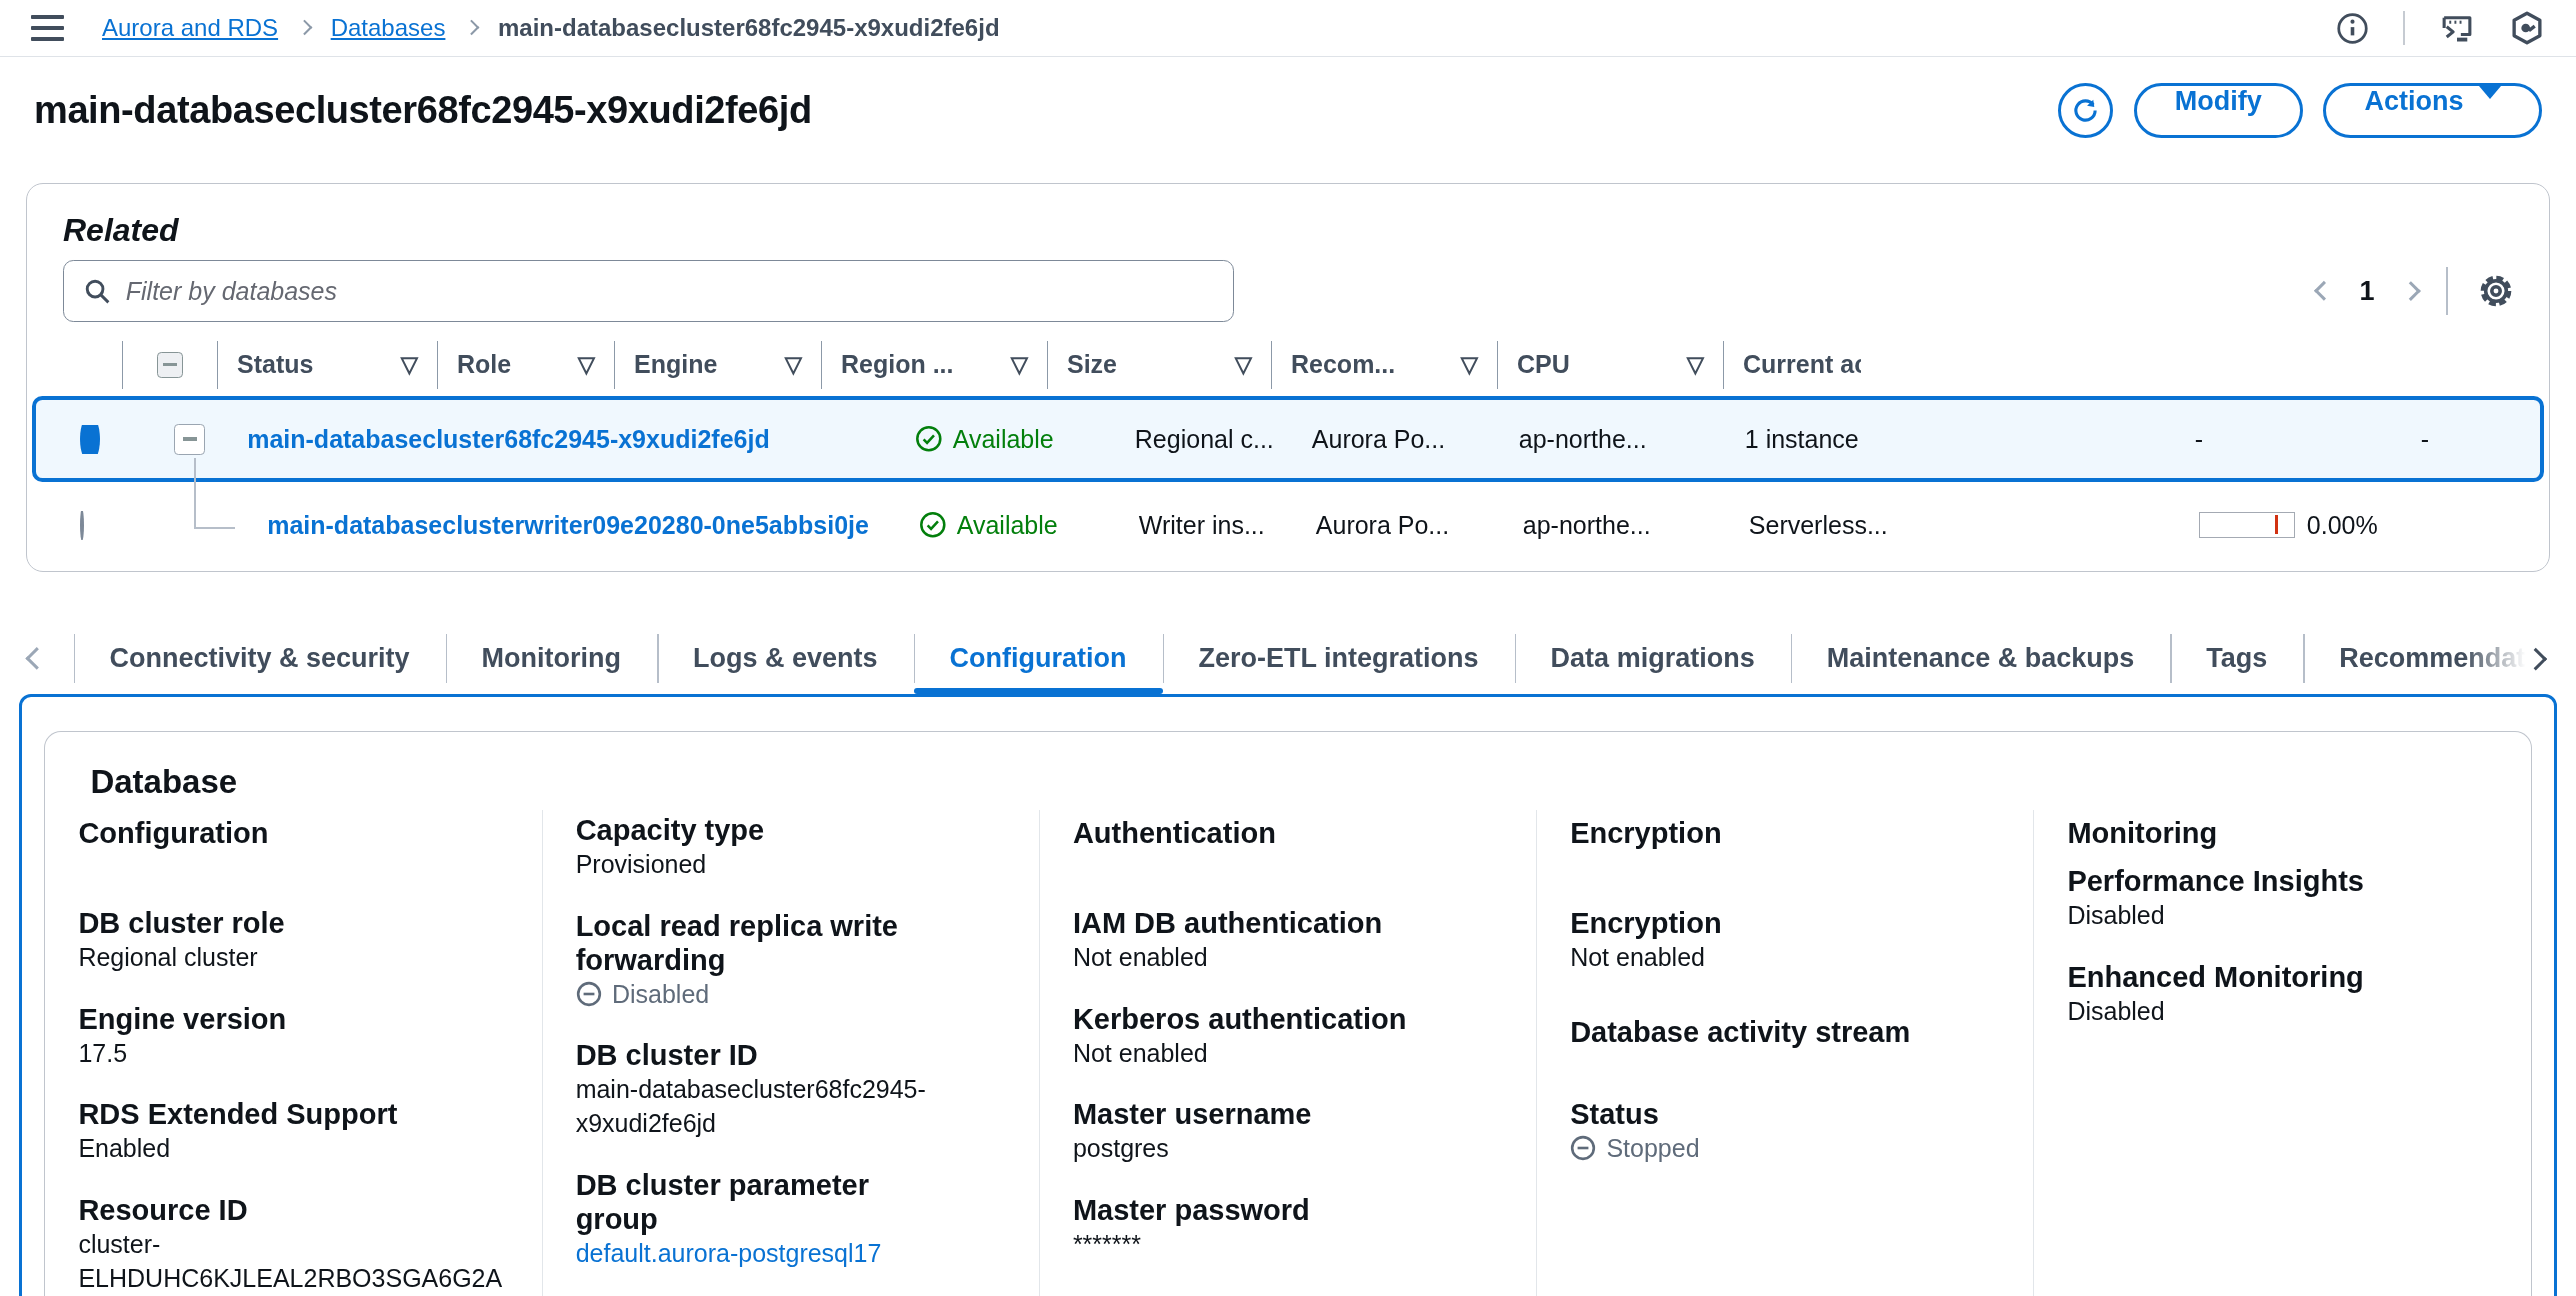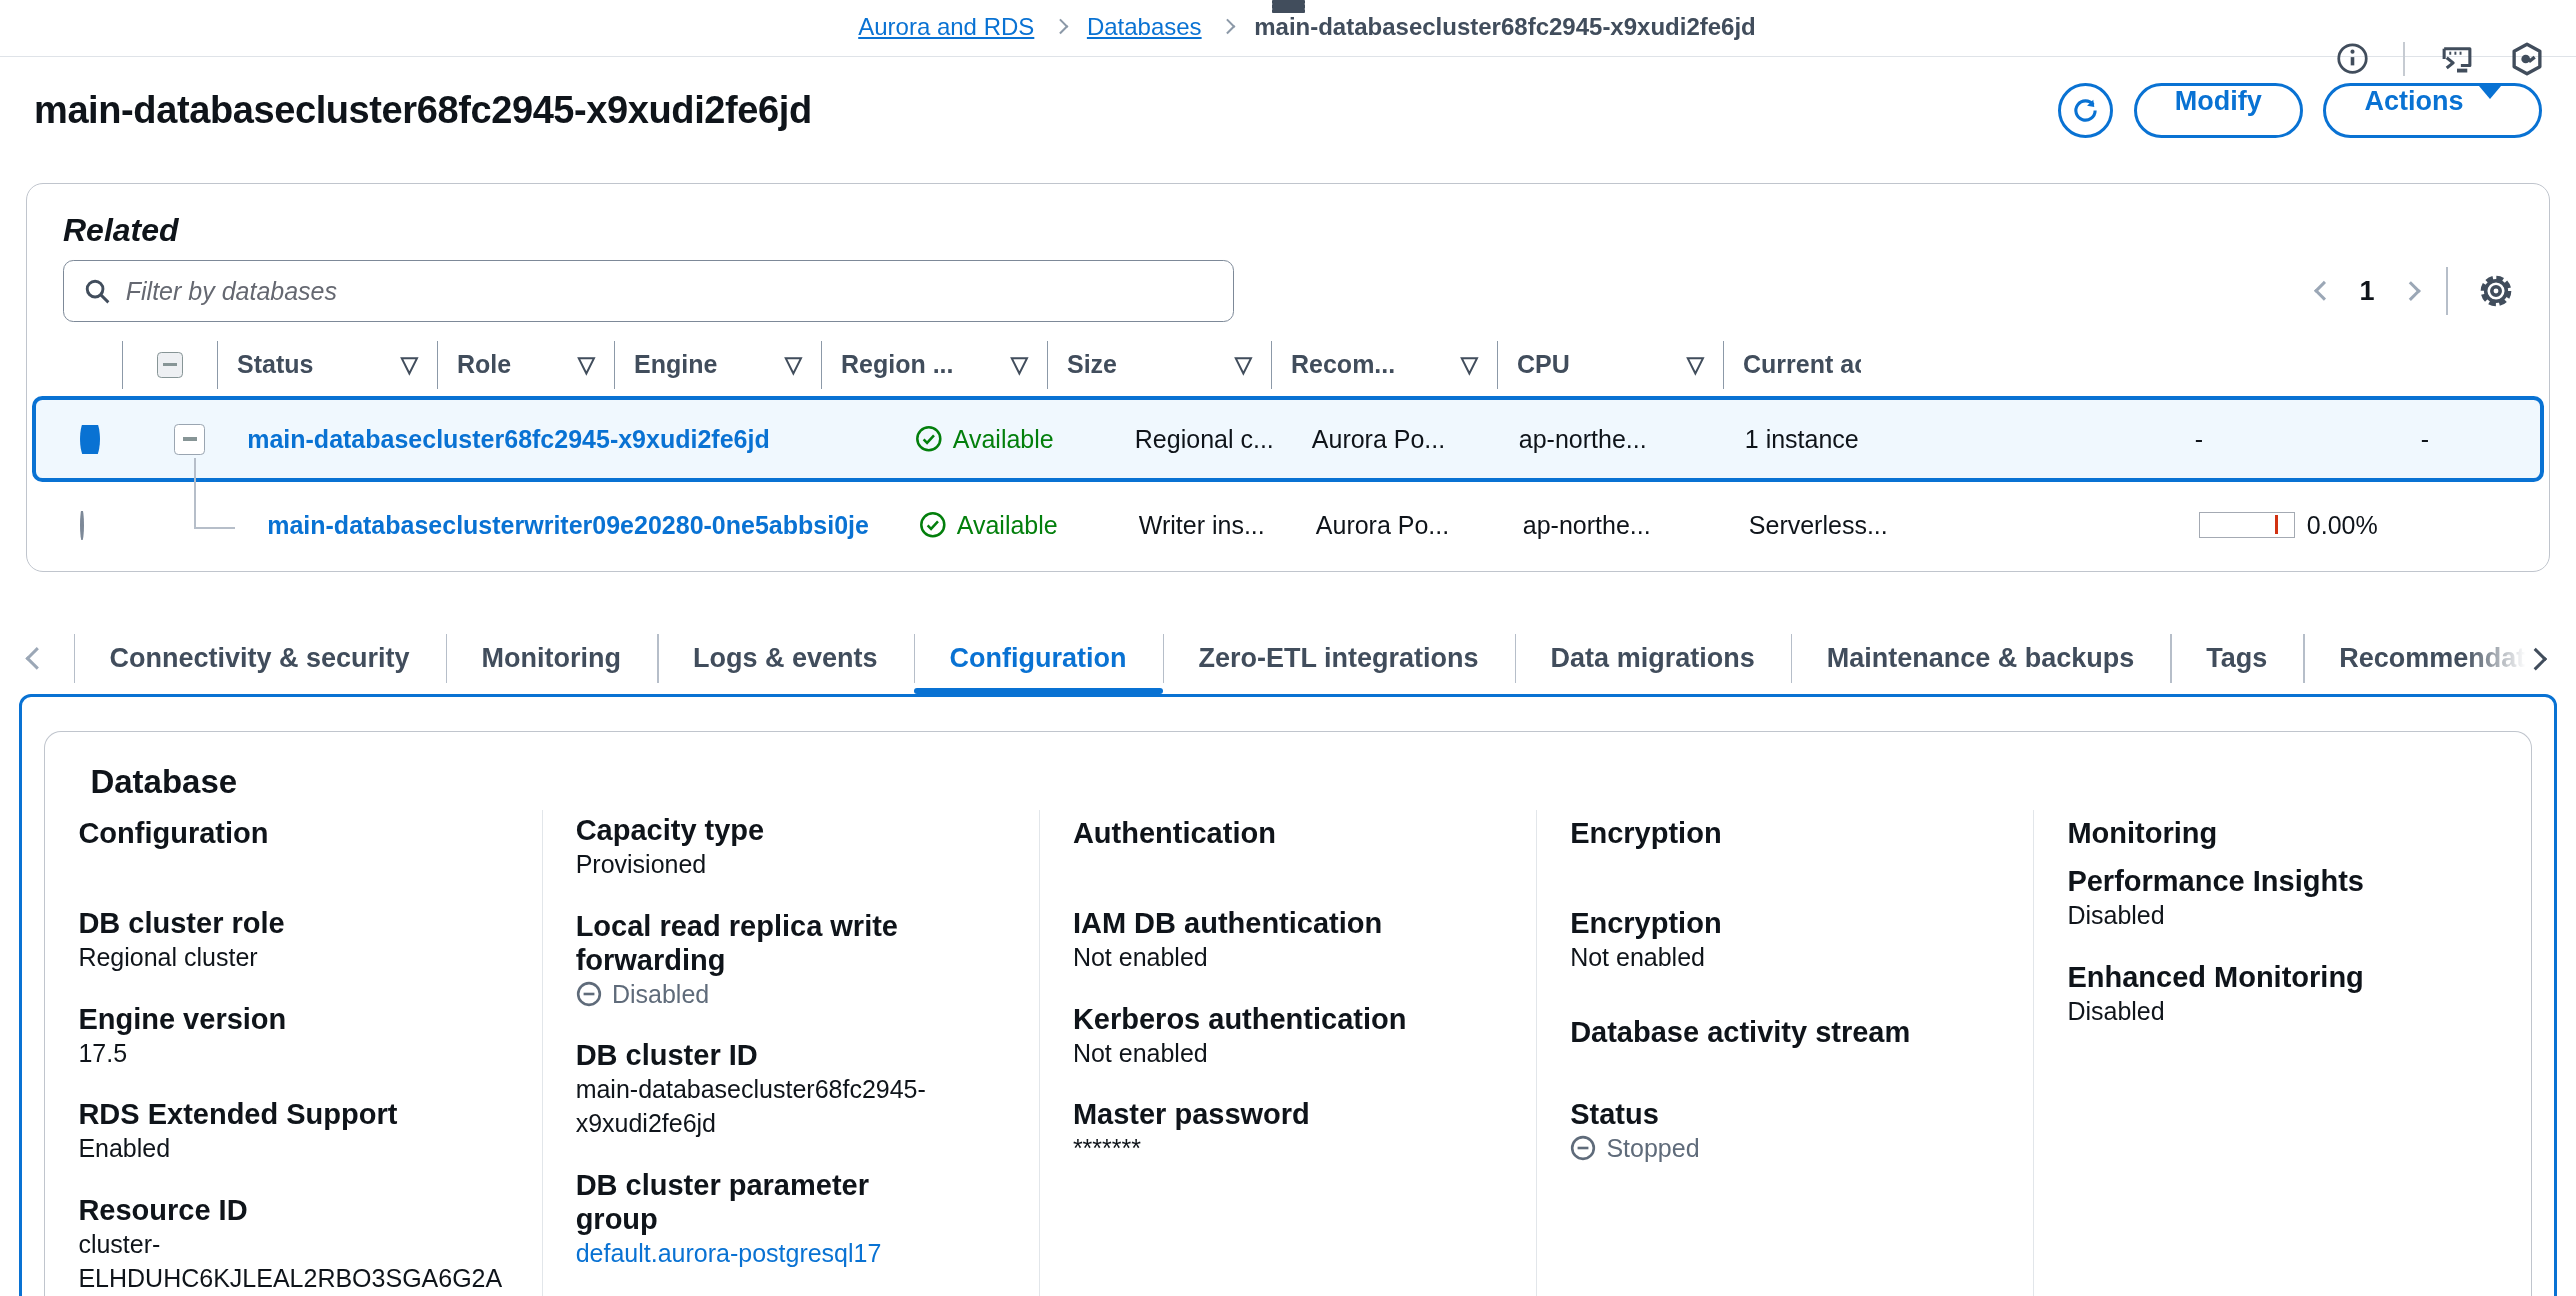--- a/index.html
+++ b/index.html
@@ -5,21 +5,21 @@
   * { box-sizing: border-box; margin: 0; padding: 0; }
   html,body { width:2576px; height:1297px; }
   body {
     font-family: "Liberation Sans", sans-serif;
     color:#0f141a; background:#fff; overflow:hidden; position:relative;
   }
   svg { display:block; }
 
   
   .topbar { position:absolute; top:0; left:0; width:100%; height:57px;
-    border-bottom:1.7px solid #dfe3e8; display:flex; align-items:center; padding:0 31px; background:#fff;flex-direction:column; }
+    border-bottom:1.7px solid #dfe3e8; display:flex; align-items:center; padding:0 31px; background:#fff; }
   .hamburger { width:33px; height:26px; display:flex; flex-direction:column; justify-content:space-between; cursor:pointer; }
   .hamburger span { display:block; height:4.3px; background:#414d5c; border-radius:0.9px; }
   .breadcrumb { display:flex; align-items:center; gap:19px; margin-left:38px; font-size:24px; }
   .breadcrumb a { color:#0972d3; text-decoration:underline; cursor:pointer; }
   .bc-sep { width:11.2px; height:11.2px; border-top:2.6px solid #8c99a8; border-right:2.6px solid #8c99a8; transform:rotate(45deg); margin:0 1.7px; }
   .bc-current { color:#414d5c; font-weight:700; }
   .topbar-right { margin-left:auto; display:flex; align-items:center; gap:34px; }
   .topbar-divider { width:1.7px; height:34px; background:#c6cbd2; }
 
   
@@ -399,20 +399,24 @@
         <div class="col-heading">Authentication</div>
         <div class="field">
           <div class="field-label">IAM DB authentication</div>
           <div class="field-value">Not enabled</div>
         </div>
         <div class="field">
           <div class="field-label">Kerberos authentication</div>
           <div class="field-value">Not enabled</div>
         </div>
         <div class="field">
+          <div class="field-label">Master username</div>
+          <div class="field-value">postgres</div>
+        </div>
+        <div class="field">
           <div class="field-label">Master password</div>
           <div class="field-value">*******</div>
         </div>
       </div>
 
       <div class="db-col">
         <div class="col-heading">Encryption</div>
         <div class="field">
           <div class="field-label">Encryption</div>
           <div class="field-value">Not enabled</div>

